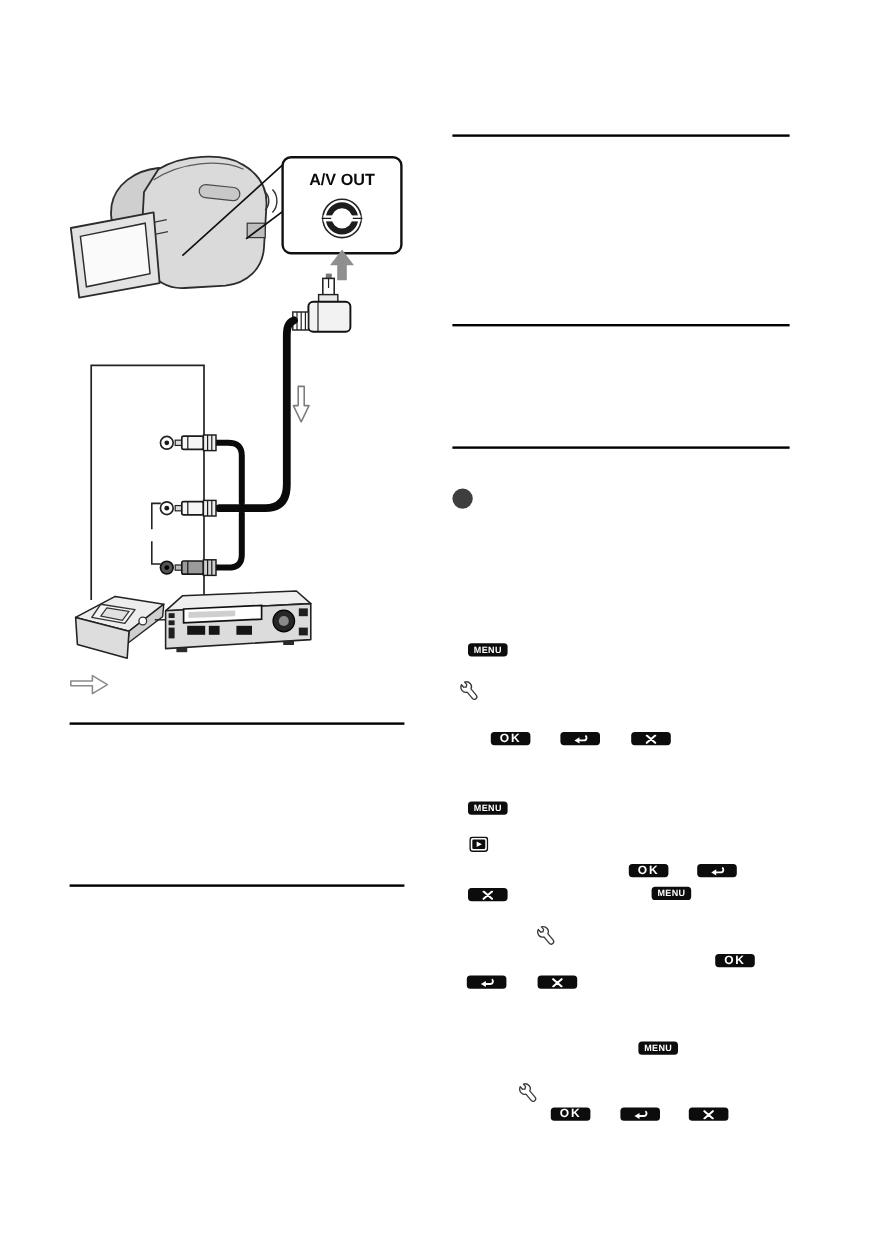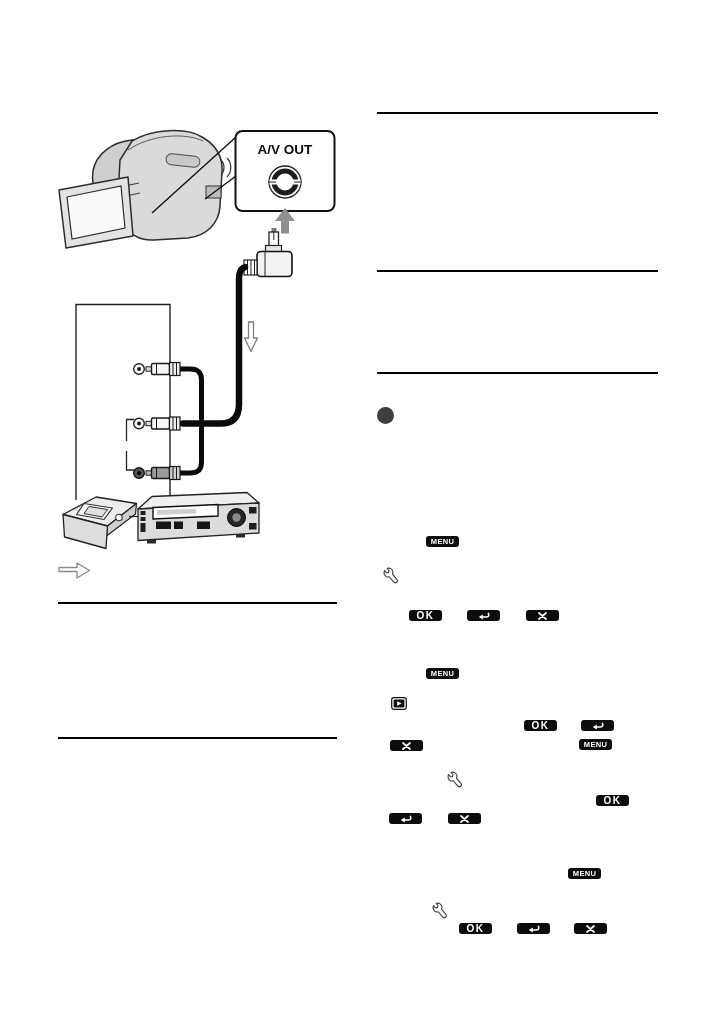--- a/index.html
+++ b/index.html
@@ -3,21 +3,21 @@
 <meta charset="utf-8">
 <style>
   html,body{margin:0;padding:0;background:#fff;}
   .page{position:relative;width:726px;height:1032px;background:#fff;overflow:hidden;
         font-family:"Liberation Sans",sans-serif;}
   .rule{position:absolute;height:2px;background:#000;}
   .bullet{position:absolute;left:377px;top:407px;width:17px;height:17px;border-radius:50%;background:#3e3e3e;}
   .btn{position:absolute;width:33px;height:11px;background:#0c0c0c;color:#fff;border-radius:3px;
        display:flex;align-items:center;justify-content:center;font-weight:bold;
        font-family:"Liberation Sans",sans-serif;box-sizing:border-box;}
-  .btn.menu{font-size:7.5px;letter-spacing:.3px;margin-left:36px;}
+  .btn.menu{font-size:7.5px;letter-spacing:.3px;}
   .btn.ok{font-size:10px;letter-spacing:1.5px;}
   .icon{position:absolute;display:block;line-height:0;}
   svg{display:block;}
 </style>
 </head>
 <body>
 
 <div class="page">
 
   <svg class="icon" style="left:0;top:0" width="363" height="600" viewBox="0 0 363 600">

